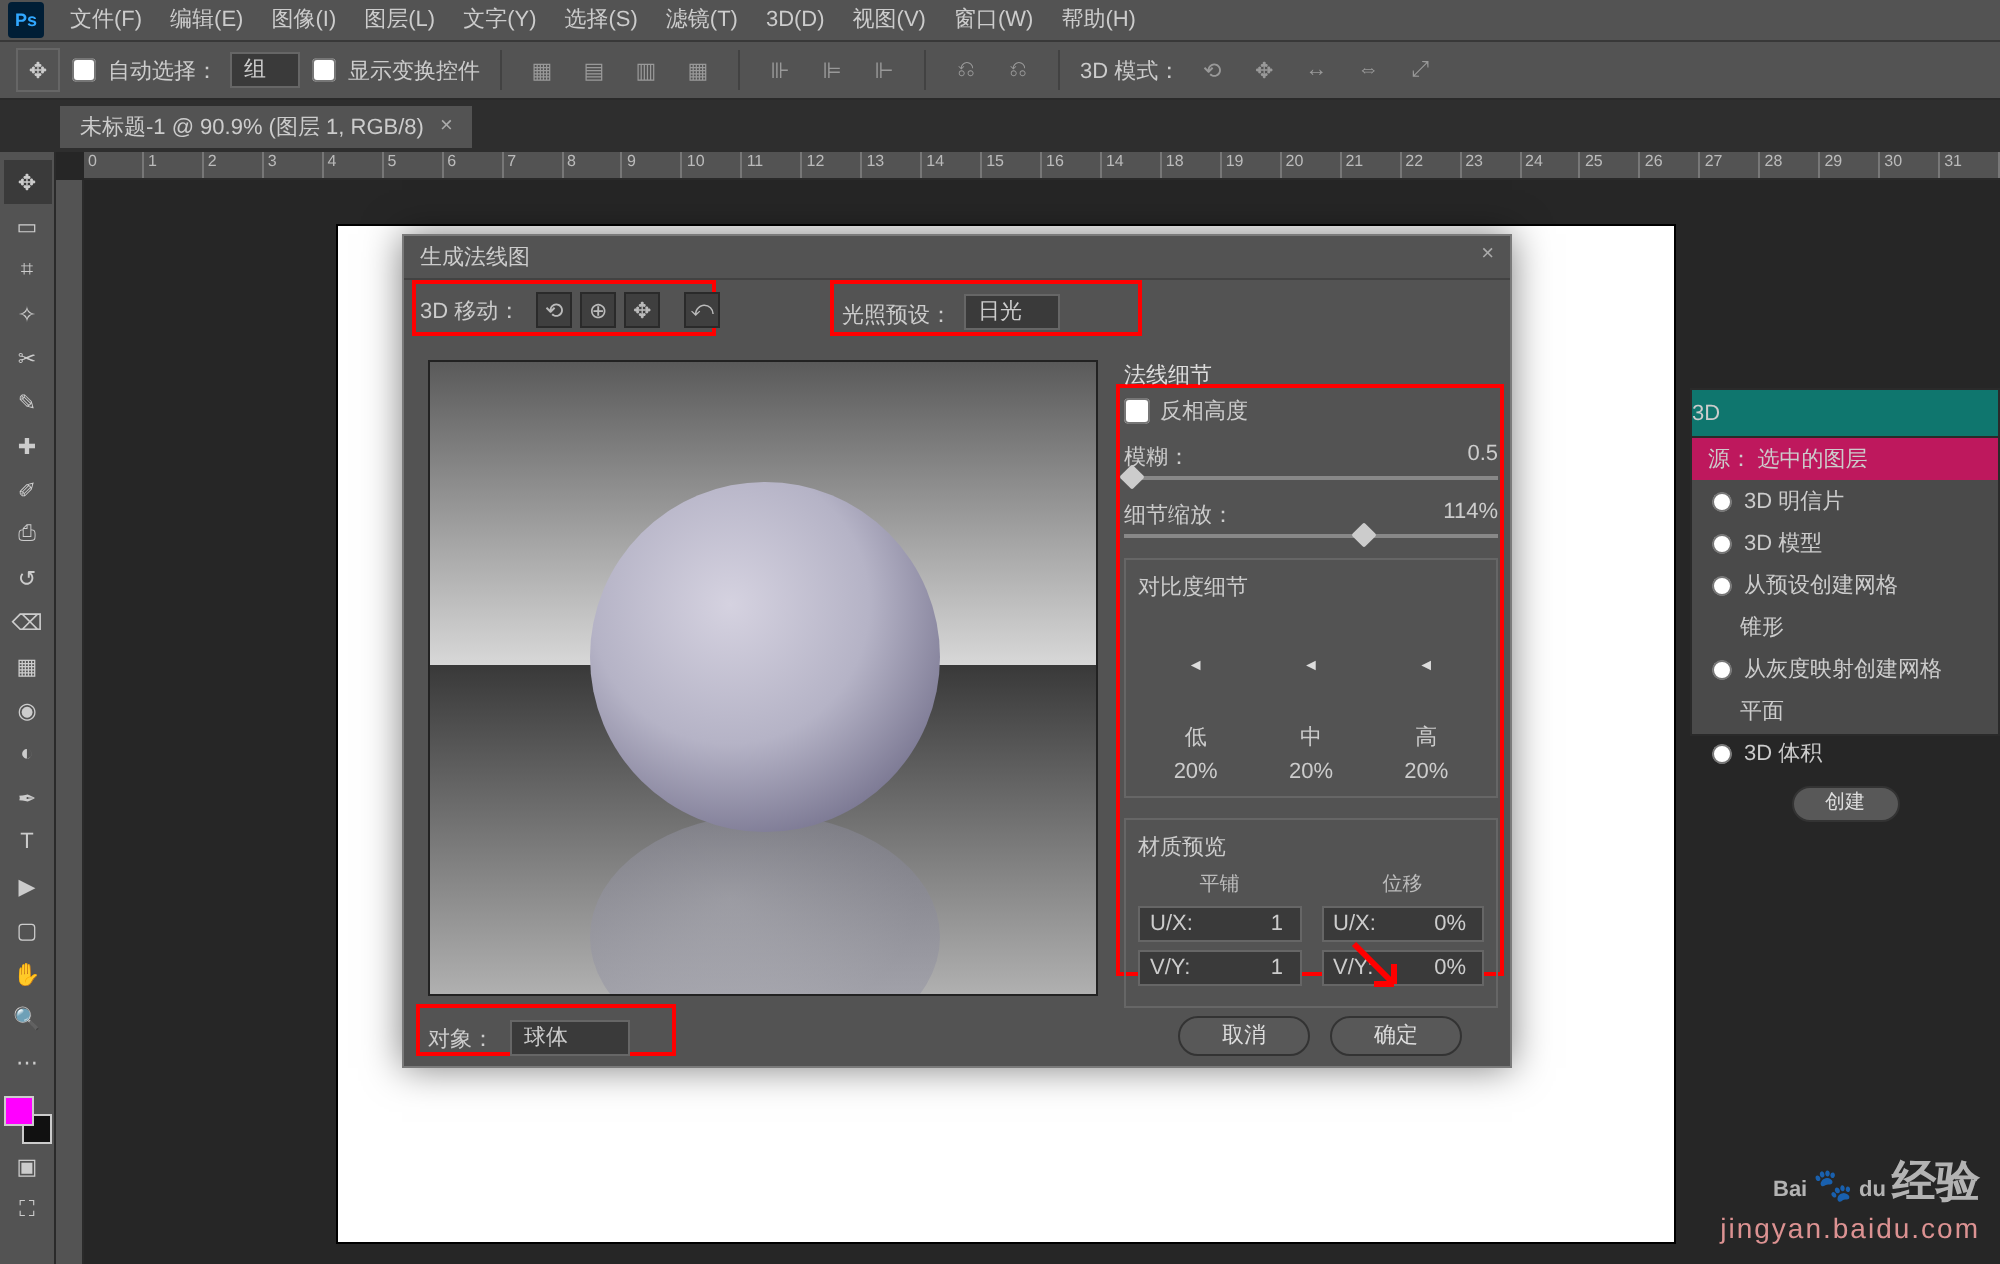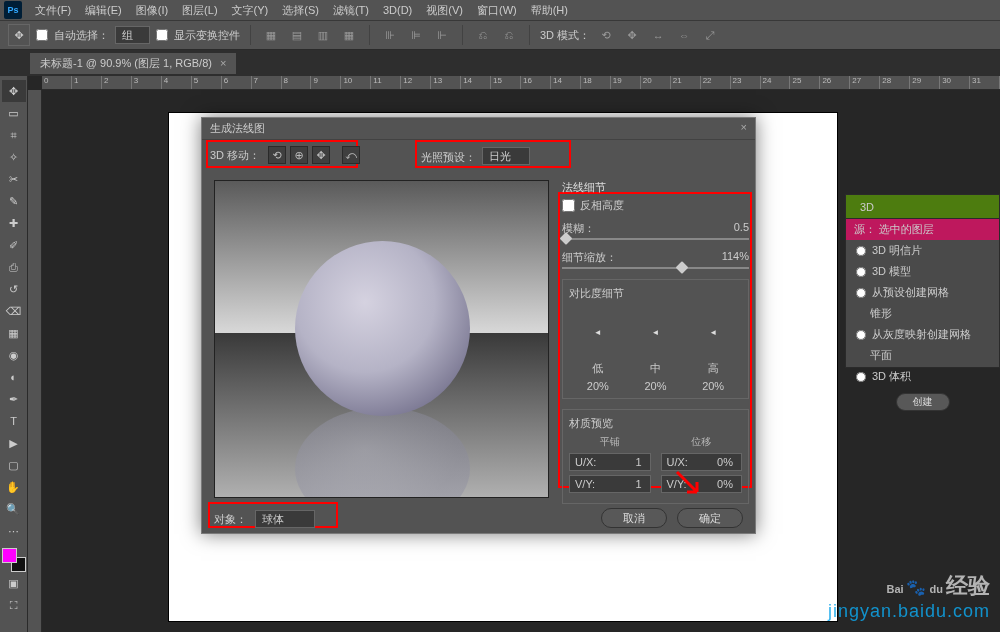--- a/index.html
+++ b/index.html
@@ -22,21 +22,21 @@
 .toolstrip .tool.active{background:#3a3a3a}
 .toolstrip .swatch{margin-top:6px;position:relative;width:24px;height:24px}
 .toolstrip .fg{position:absolute;top:0;left:0;width:15px;height:15px;background:#f0f;border:1px solid #ccc}
 .toolstrip .bg{position:absolute;bottom:0;right:0;width:15px;height:15px;background:#111;border:1px solid #ccc}
 .canvas-area{position:absolute;left:28px;top:76px;right:0;bottom:0;background:#262626;overflow:hidden}
 .ruler-h{position:absolute;top:0;left:14px;right:0;height:14px;background:#535353;border-bottom:1px solid #2a2a2a;display:flex}
 .ruler-v{position:absolute;top:14px;left:0;bottom:0;width:14px;background:#535353;border-right:1px solid #2a2a2a}
 .ruler-h .tick{font-size:8px;color:#bbb;flex:1;border-right:1px solid #777;padding-left:2px}
 .doc-page{position:absolute;top:36px;left:140px;width:670px;height:510px;background:#fff;border:1px solid #000}
 .right-panel{position:absolute;right:0;top:194px;width:155px;height:174px;background:#4a4a4a;border:1px solid #2a2a2a}
-.right-panel .tabs{height:24px;background:#4d7c0f;border-bottom:1px solid #2a2a2a;display:flex;align-items:center;padding-left:14px}
+.right-panel .tabs{height:24px;background:#0f766e;border-bottom:1px solid #2a2a2a;display:flex;align-items:center;padding-left:0}
 .right-panel .tabs span{font-size:11px;color:#ccc}
 .right-panel .section-title{background:#3a3a3a;padding:3px 8px;font-size:11px;color:#e6e6e6}
 .right-panel .row{padding:3px 10px;font-size:10px;color:#aaa;display:flex;align-items:center;gap:6px}
 .right-panel .row input[type=radio]{width:10px;height:10px}
 .right-panel .sel-row{background:#be185d;padding:3px 8px;color:#999;font-size:10px}
 .right-panel .btn{margin:6px auto;width:54px;height:18px;background:#585858;border:1px solid #333;border-radius:9px;text-align:center;line-height:16px;font-size:10px;color:#ddd}
 .dialog{position:absolute;left:201px;top:117px;width:555px;height:417px;background:#535353;border:1px solid #7a7a7a;box-shadow:0 0 18px rgba(0,0,0,0.5)}
 .dlg-title{height:22px;background:#535353;border-bottom:1px solid #424242;padding:3px 8px;font-size:11px;color:#e0e0e0;display:flex;justify-content:space-between}
 .dlg-close{cursor:pointer;color:#aaa}
 .dlg-body{position:relative;height:394px}
@@ -65,29 +65,29 @@
 .d-mat .t{font-size:11px;color:#ccc;margin-bottom:4px}
 .d-mat .cols{display:flex;gap:10px}
 .d-mat .col{flex:1}
 .d-mat .ch{font-size:10px;color:#bbb;text-align:center;margin-bottom:4px}
 .d-mat .dd{background:#3a3a3a;border:1px solid #666;padding:1px 8px 1px 5px;height:18px;line-height:14px;font-size:10px;margin-bottom:4px;display:flex;justify-content:space-between}
 .d-preview{position:absolute;left:12px;top:40px;width:335px;height:318px;border:1px solid #222;background:linear-gradient(to bottom,#5a5a5a 0%,#d8d8d8 48%,#393939 48%,#b0b0b0 100%);overflow:hidden}
 .d-preview .sphere{position:absolute;left:80px;top:60px;width:175px;height:175px;border-radius:50%;background:radial-gradient(circle at 40% 35%,#d5d2e0,#b5b3c6 45%,#787590 80%,#555277)}
 .d-preview .refl{position:absolute;left:80px;top:200px;width:175px;height:175px;border-radius:50%;background:radial-gradient(circle at 40% 65%,#b0b0c2,#8a8a9e 60%);opacity:0.4;transform:scaleY(-0.7)}
 .d-object{position:absolute;left:12px;bottom:6px;display:flex;align-items:center;gap:8px}
 .d-object .dd{background:#3a3a3a;border:1px solid #666;padding:1px 18px 1px 6px;height:18px;line-height:14px;font-size:11px;width:60px}
-.d-buttons{position:absolute;right:12px;bottom:6px;display:flex;gap:10px}
+.d-buttons{position:absolute;right:24px;bottom:6px;display:flex;gap:10px}
 .d-buttons .btn{width:66px;height:20px;background:#585858;border:1px solid #333;border-radius:10px;text-align:center;line-height:18px;font-size:11px;color:#ddd;cursor:pointer}
 .arrow-red{position:absolute;left:473px;bottom:34px;width:30px;height:30px;pointer-events:none}
 .arrow-red svg{width:30px;height:30px}
 .watermark{position:absolute;right:10px;bottom:10px;text-align:center;color:#fff;opacity:0.85}
 .watermark .b{font-size:30px;font-weight:bold;color:#fff;display:flex;align-items:baseline;gap:3px;justify-content:flex-end}
 .watermark .b .paw{font-size:16px}
 .watermark .b .jy{font-size:22px}
-.watermark .u{font-size:18px;color:#0ea5e9;letter-spacing:1px}
+.watermark .u{font-size:14px;color:#fca5a5;letter-spacing:1px}
 </style>
 </head>
 <body>
 
 <div class="menubar">
   <div class="ps-icon">
       <span>Ps</span>
     </div>
   <div class="mi">文件(F)</div>
   <div class="mi">编辑(E)</div>

